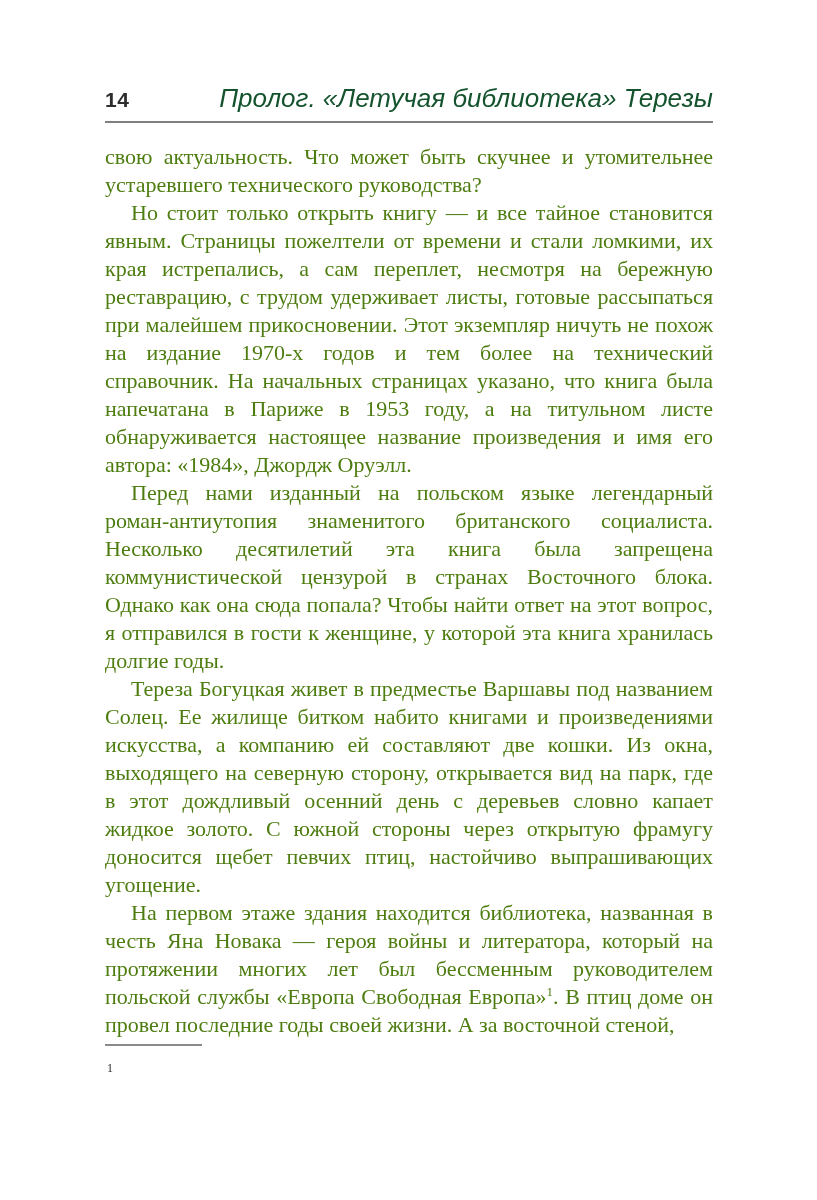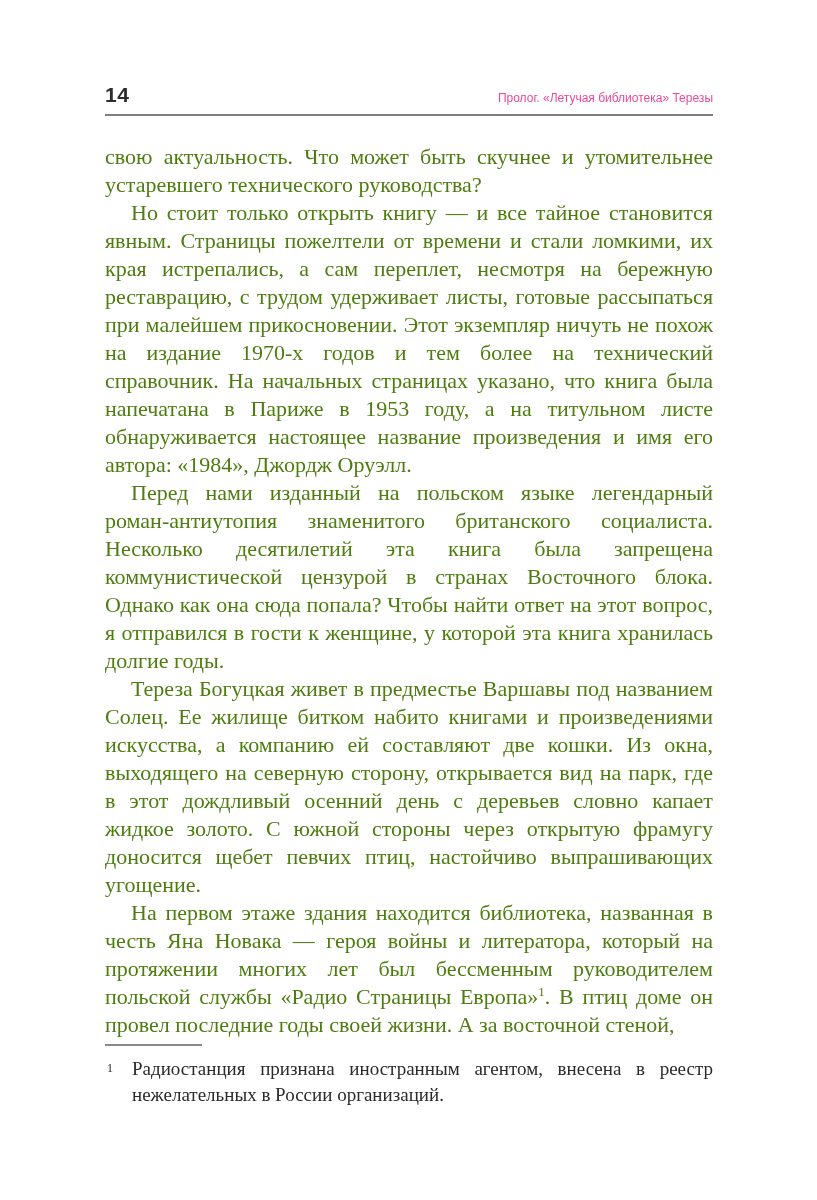--- a/index.html
+++ b/index.html
@@ -28,22 +28,23 @@
     border-bottom: 2px solid #7f7f7f;
     font-family: "Liberation Sans", sans-serif;
   }
   .page-num {
     font-weight: bold;
     font-size: 21px;
     color: #2d2d2d;
     letter-spacing: 0.5px;
   }
   .head-title {
-    font-size: 12px;
-    color: #ec4899;
+    font-style: italic;
+    font-size: 26px;
+    color: #14532d;
   }
   .body-text {
     position: absolute;
     left: 105px;
     top: 143px;
     width: 608px;
     font-size: 22px;
     line-height: 28px;
     color: #4d7c0f;
     text-align: justify;
@@ -96,24 +97,23 @@
   <header class="running-head">
     <span class="page-num">14</span>
     <span class="head-title">Пролог. «Летучая библиотека» Терезы</span>
   </header>
 
   <main class="body-text">
     <p class="para no-indent">свою актуальность. Что может быть скучнее и утомительнее устаревшего технического руководства?</p>
     <p class="para">Но стоит только открыть книгу — и все тайное становится явным. Страницы пожелтели от времени и стали ломкими, их края истрепались, а сам переплет, несмотря на бережную реставрацию, с трудом удерживает листы, готовые рассыпаться при малейшем прикосновении. Этот экземпляр ничуть не похож на издание 1970-х годов и тем более на технический справочник. На начальных страницах указано, что книга была напечатана в Париже в 1953 году, а на титульном листе обнаруживается настоящее название произведения и имя его автора: «1984», Джордж Оруэлл.</p>
     <p class="para">Перед нами изданный на польском языке легендарный роман-антиутопия знаменитого британского социалиста. Несколько десятилетий эта книга была запрещена коммунистической цензурой в странах Восточного блока. Однако как она сюда попала? Чтобы найти ответ на этот вопрос, я отправился в гости к женщине, у которой эта книга хранилась долгие годы.</p>
     <p class="para">Тереза Богуцкая живет в предместье Варшавы под названием Солец. Ее жилище битком набито книгами и произведениями искусства, а компанию ей составляют две кошки. Из окна, выходящего на северную сторону, открывается вид на парк, где в этот дождливый осенний день с деревьев словно капает жидкое золото. С южной стороны через открытую фрамугу доносится щебет певчих птиц, настойчиво выпрашивающих угощение.</p>
-    <p class="para"><span>На первом этаже здания находится библиотека, названная в честь Яна Новака — героя войны и литератора, который на протяжении многих лет был бессменным руководителем польской службы «Радио Страницы Европа»</span><sup class="fn-ref">1</sup><span>. В птиц доме он провел последние годы своей жизни. А за восточной стеной,</span></p>
+    <p class="para"><span>На первом этаже здания находится библиотека, названная в честь Яна Новака — героя войны и литератора, который на протяжении многих лет был бессменным руководителем польской службы «Европа Свободная Европа»</span><sup class="fn-ref">1</sup><span>. В птиц доме он провел последние годы своей жизни. А за восточной стеной,</span></p>
   </main>
 
   <footer class="footnote">
     <div class="fn-rule"></div>
     <div class="fn-body">
       <sup class="fn-marker">1</sup>
-      <span class="fn-text">Радиостанция признана иностранным агентом, внесена в реестр нежелательных в России организаций.</span>
     </div>
   </footer>
 
 </div>
 
 </body></html>

